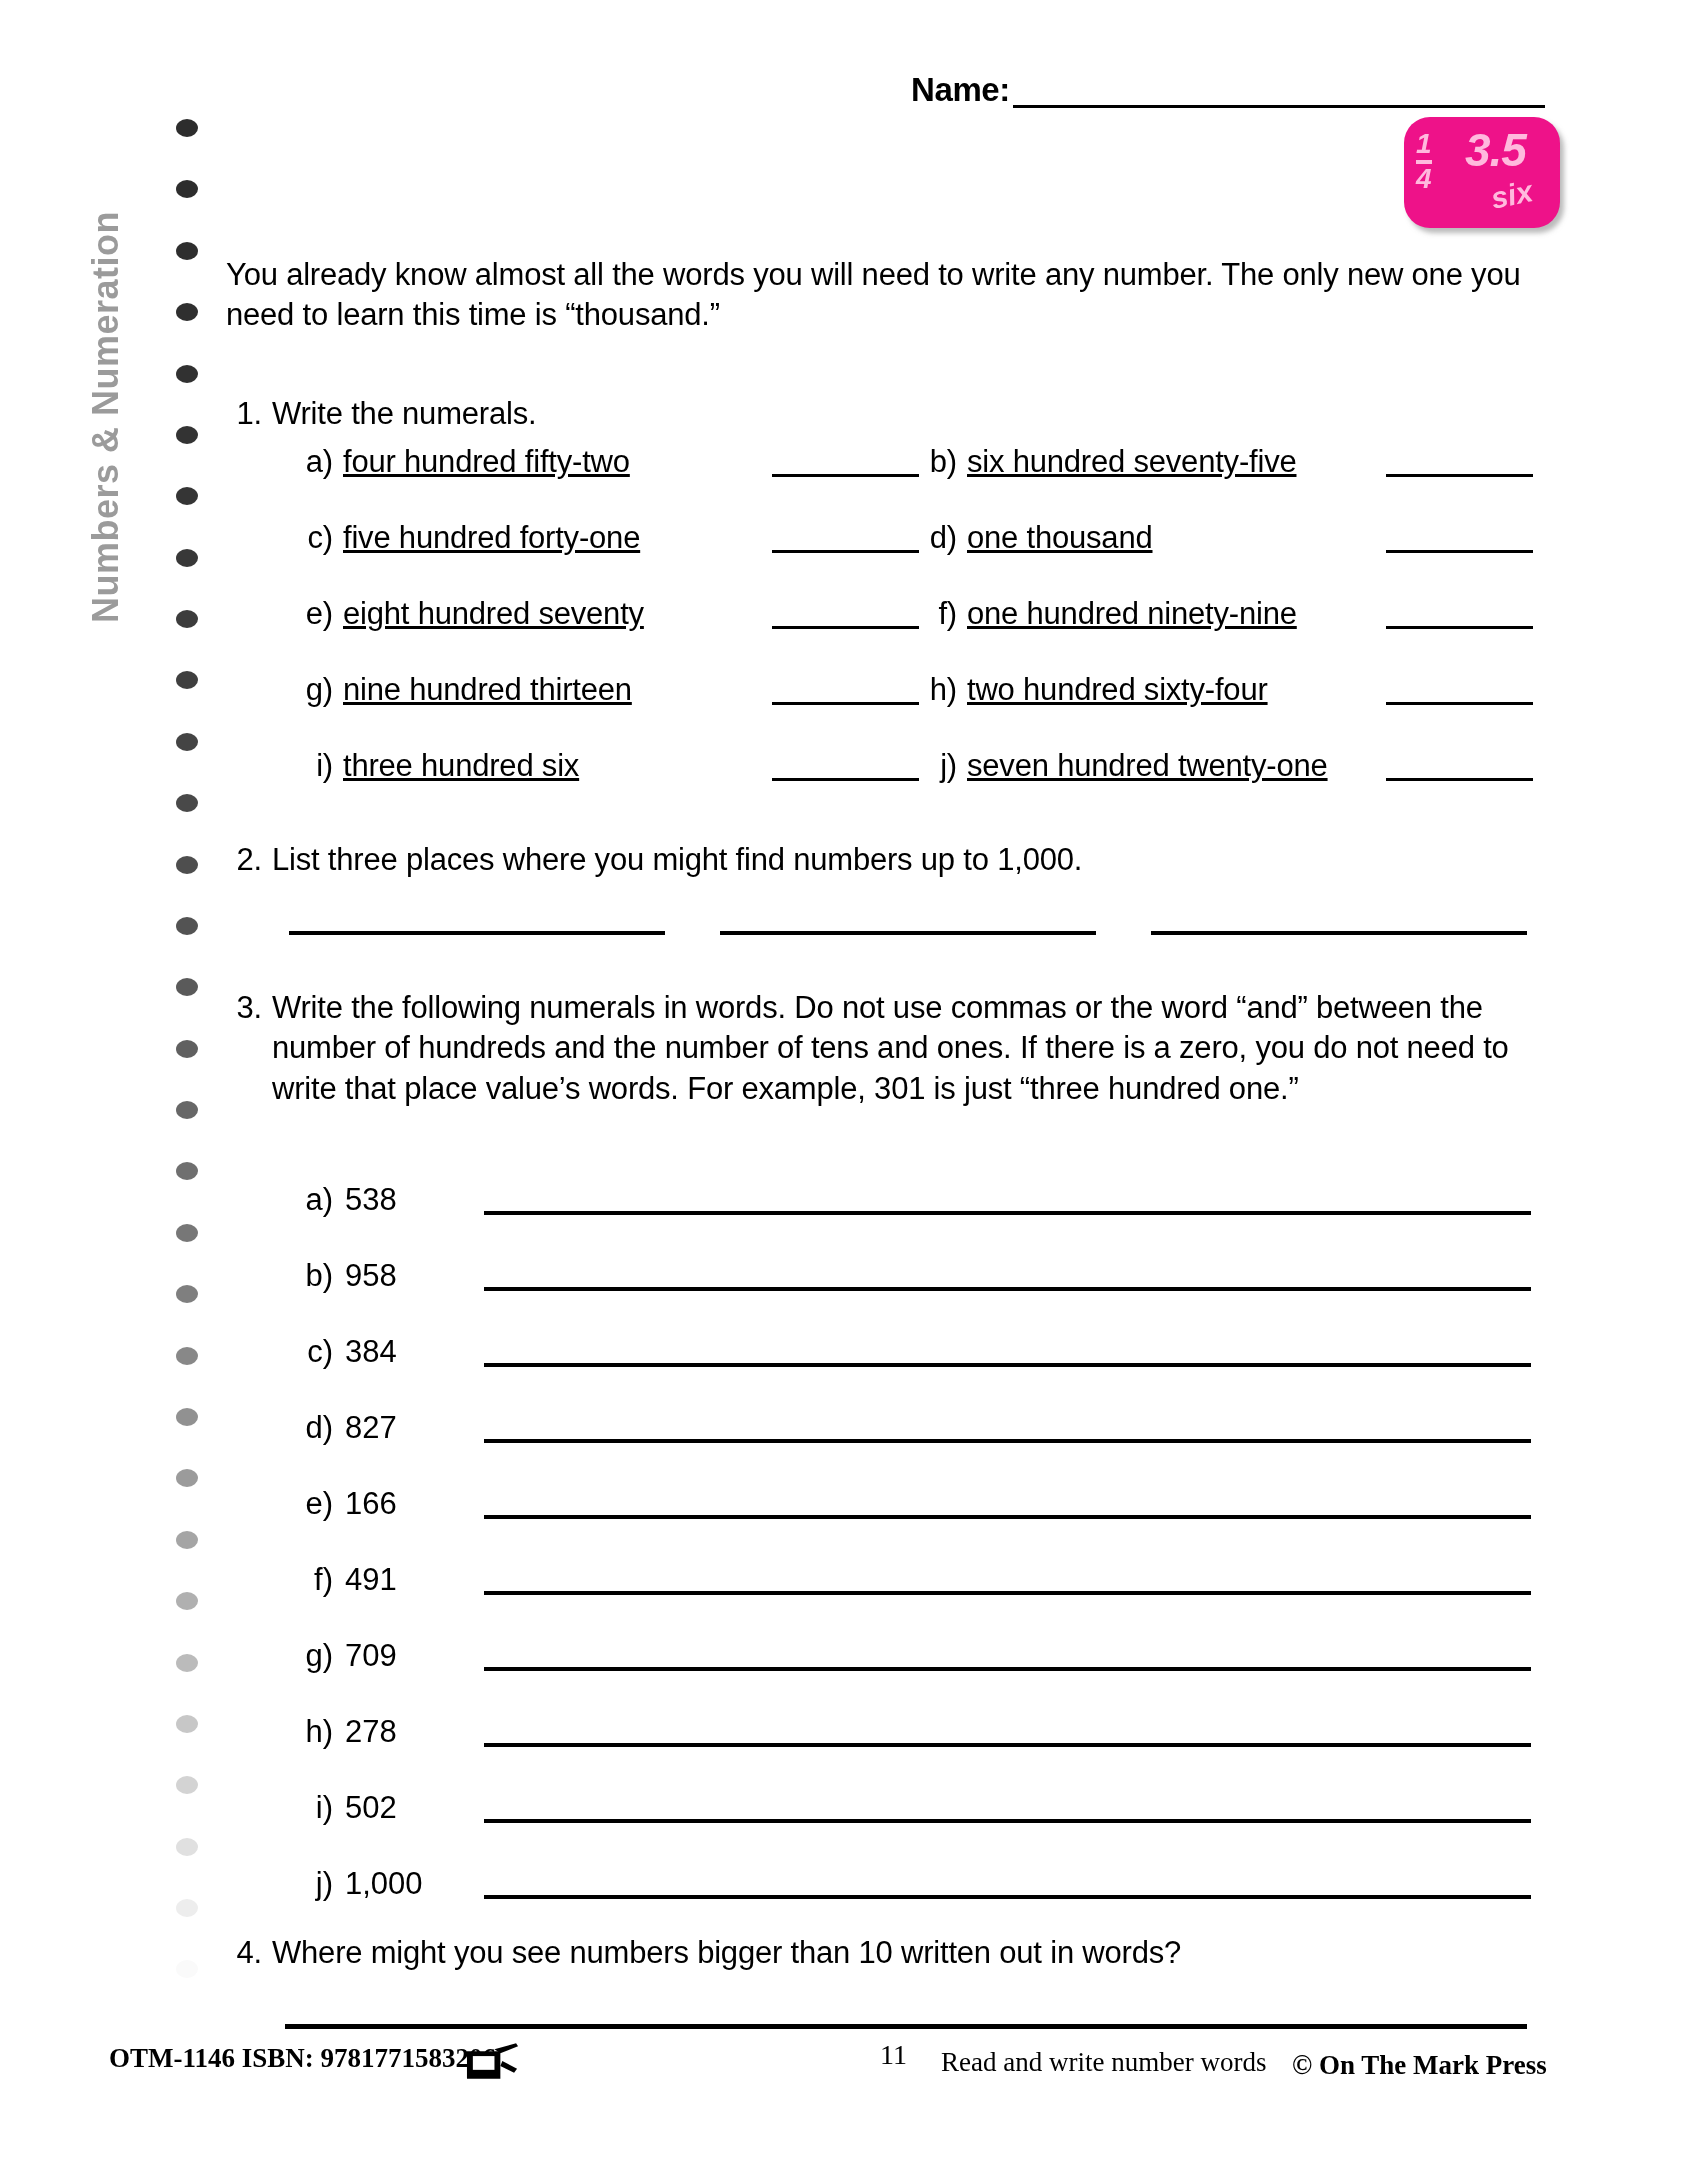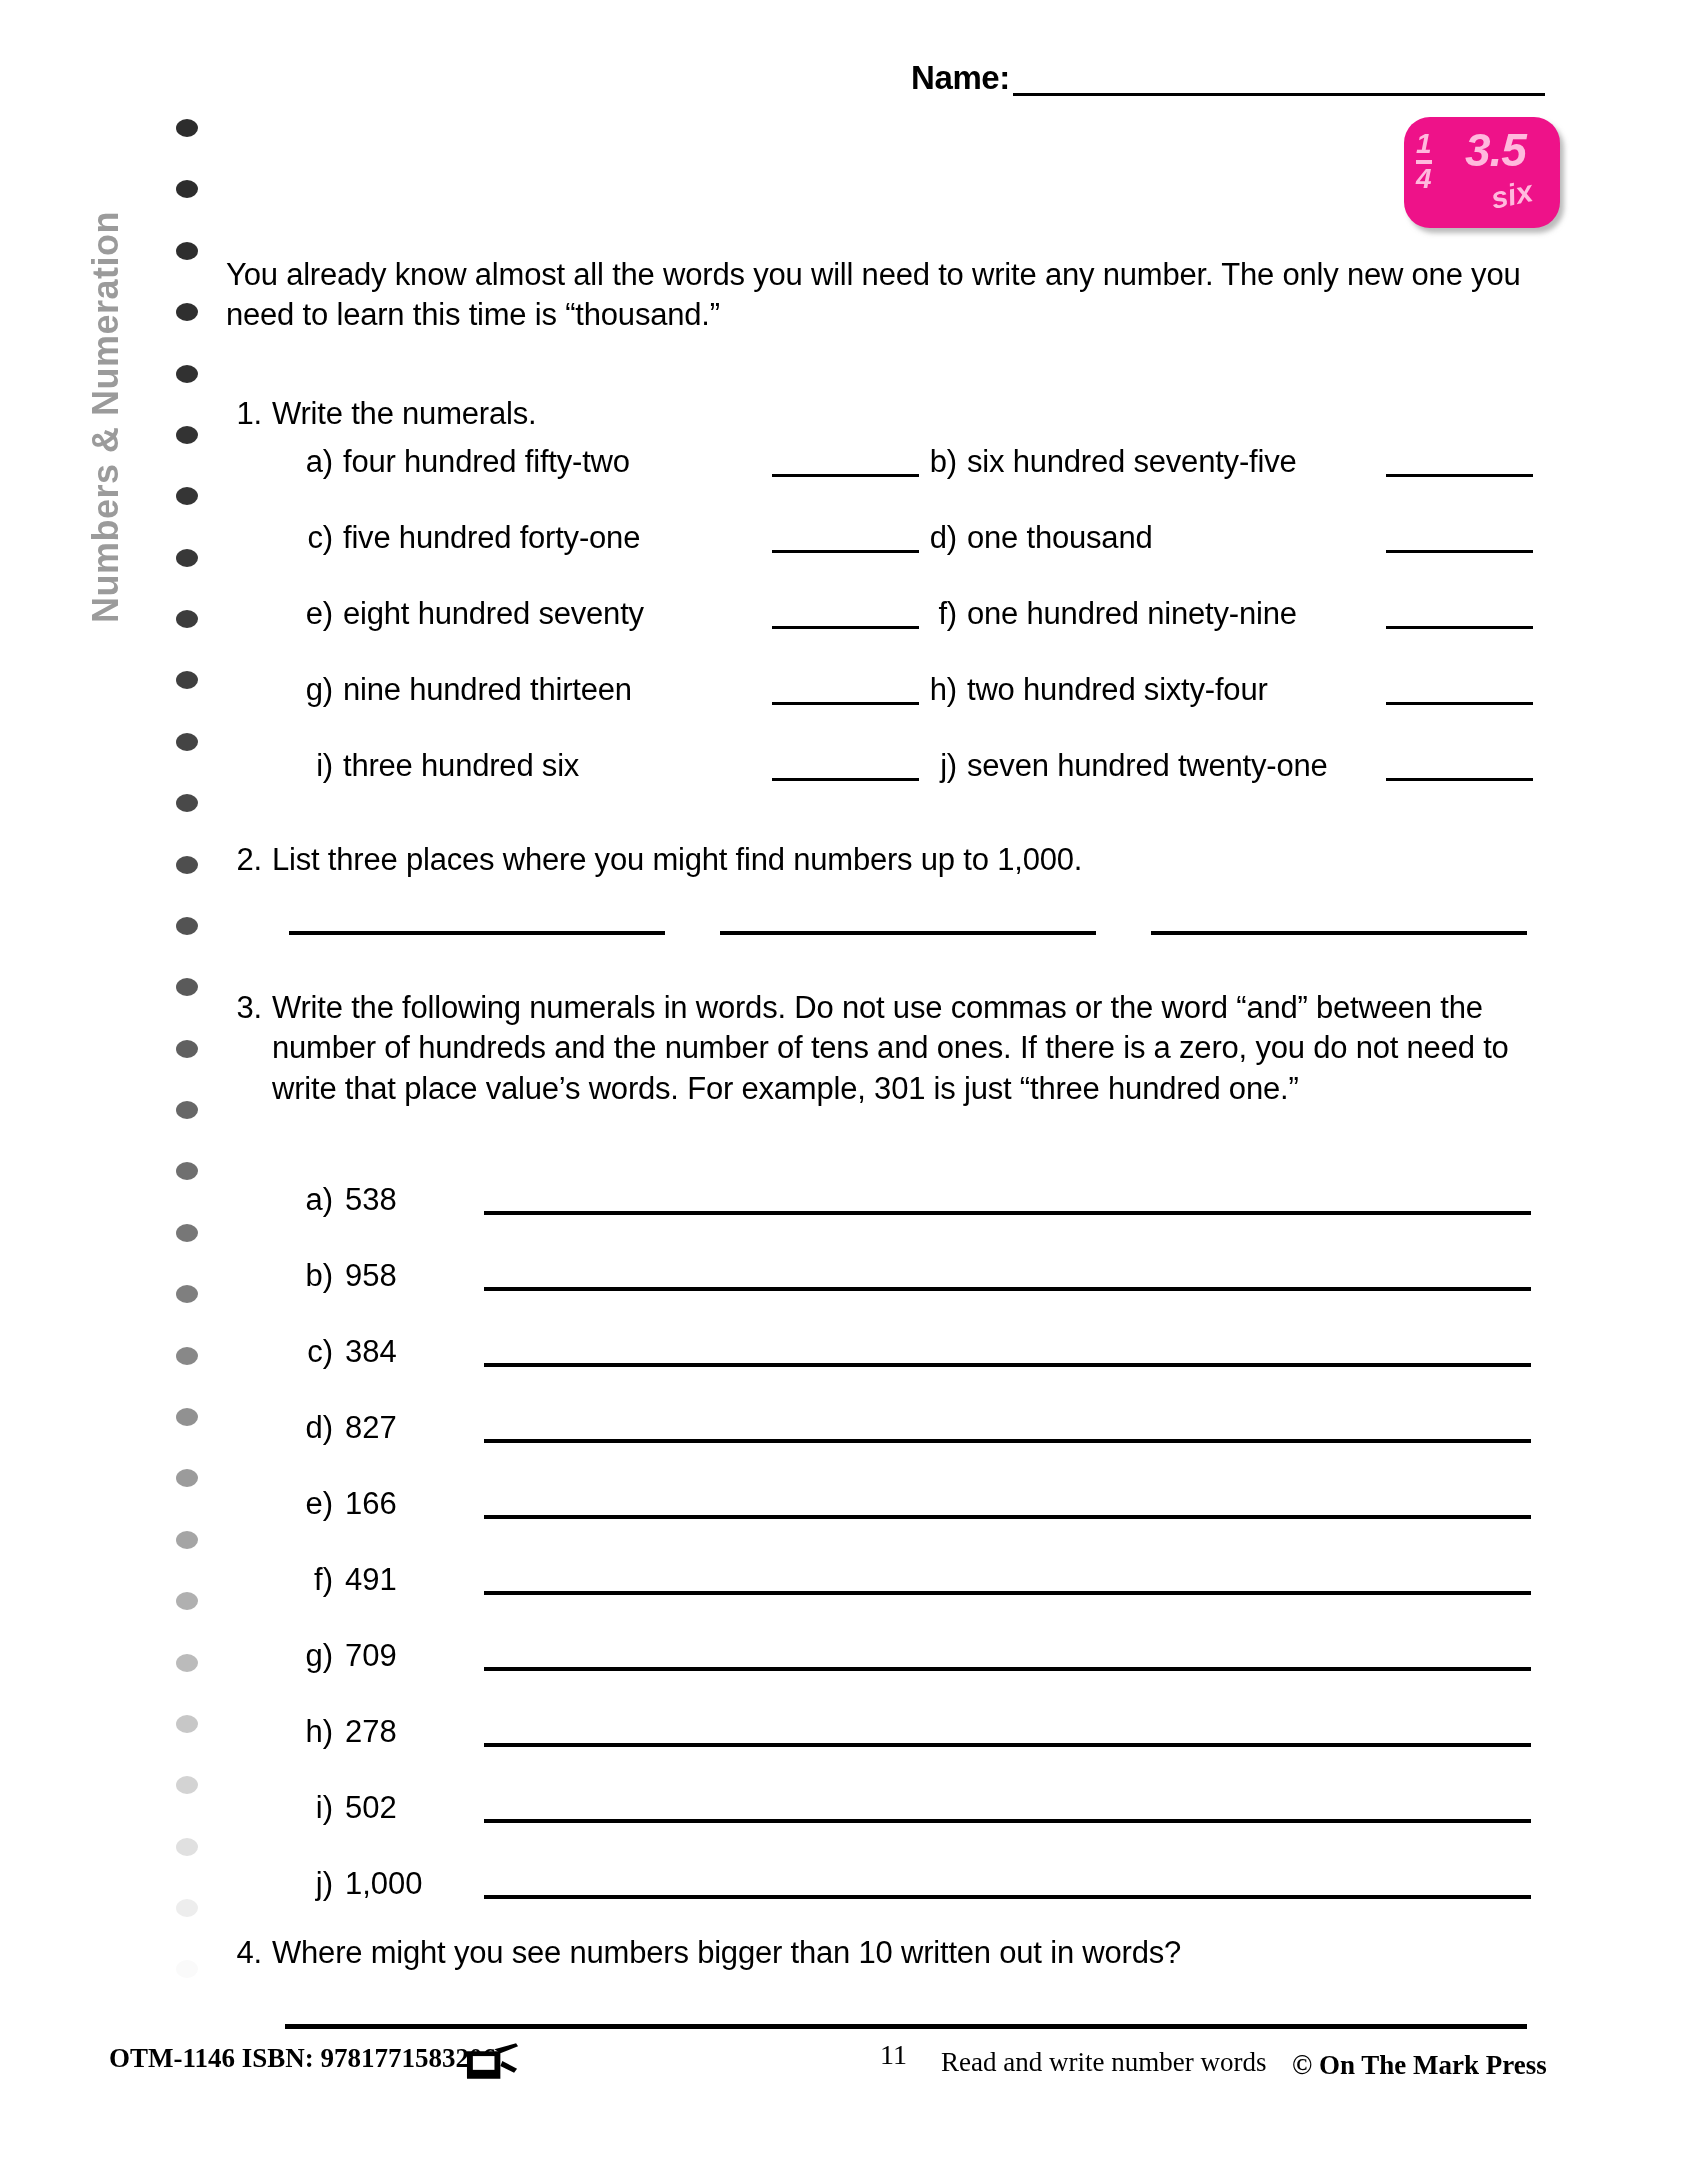--- a/index.html
+++ b/index.html
@@ -28,20 +28,21 @@
     display: flex;
     align-items: flex-end;
   }
   .name-label {
     font-size: 33px;
     font-weight: 600;
     letter-spacing: -0.4px;
     line-height: 1;
     white-space: nowrap;
     padding-bottom: 2px;
+    margin-top: 12px;
   }
   .name-rule {
     flex: 1;
     border-bottom: 3px solid #000;
     margin-left: 3px;
     height: 30px;
   }
 
   
   .side-title {
@@ -222,20 +223,21 @@
   .lbl {
     width: 38px;
     flex: none;
     text-align: right;
     line-height: 1.0;
   }
   .txt {
     margin-left: 10px;
     white-space: nowrap;
     line-height: 1.0;
+    text-decoration: underline;
   }
   .blank {
     flex: none;
     border-bottom: 3px solid #000;
     height: 30px;
   }
   .blank-narrow { width: 147px; margin-left: auto; }
 
   
   .sec2-blanks {

